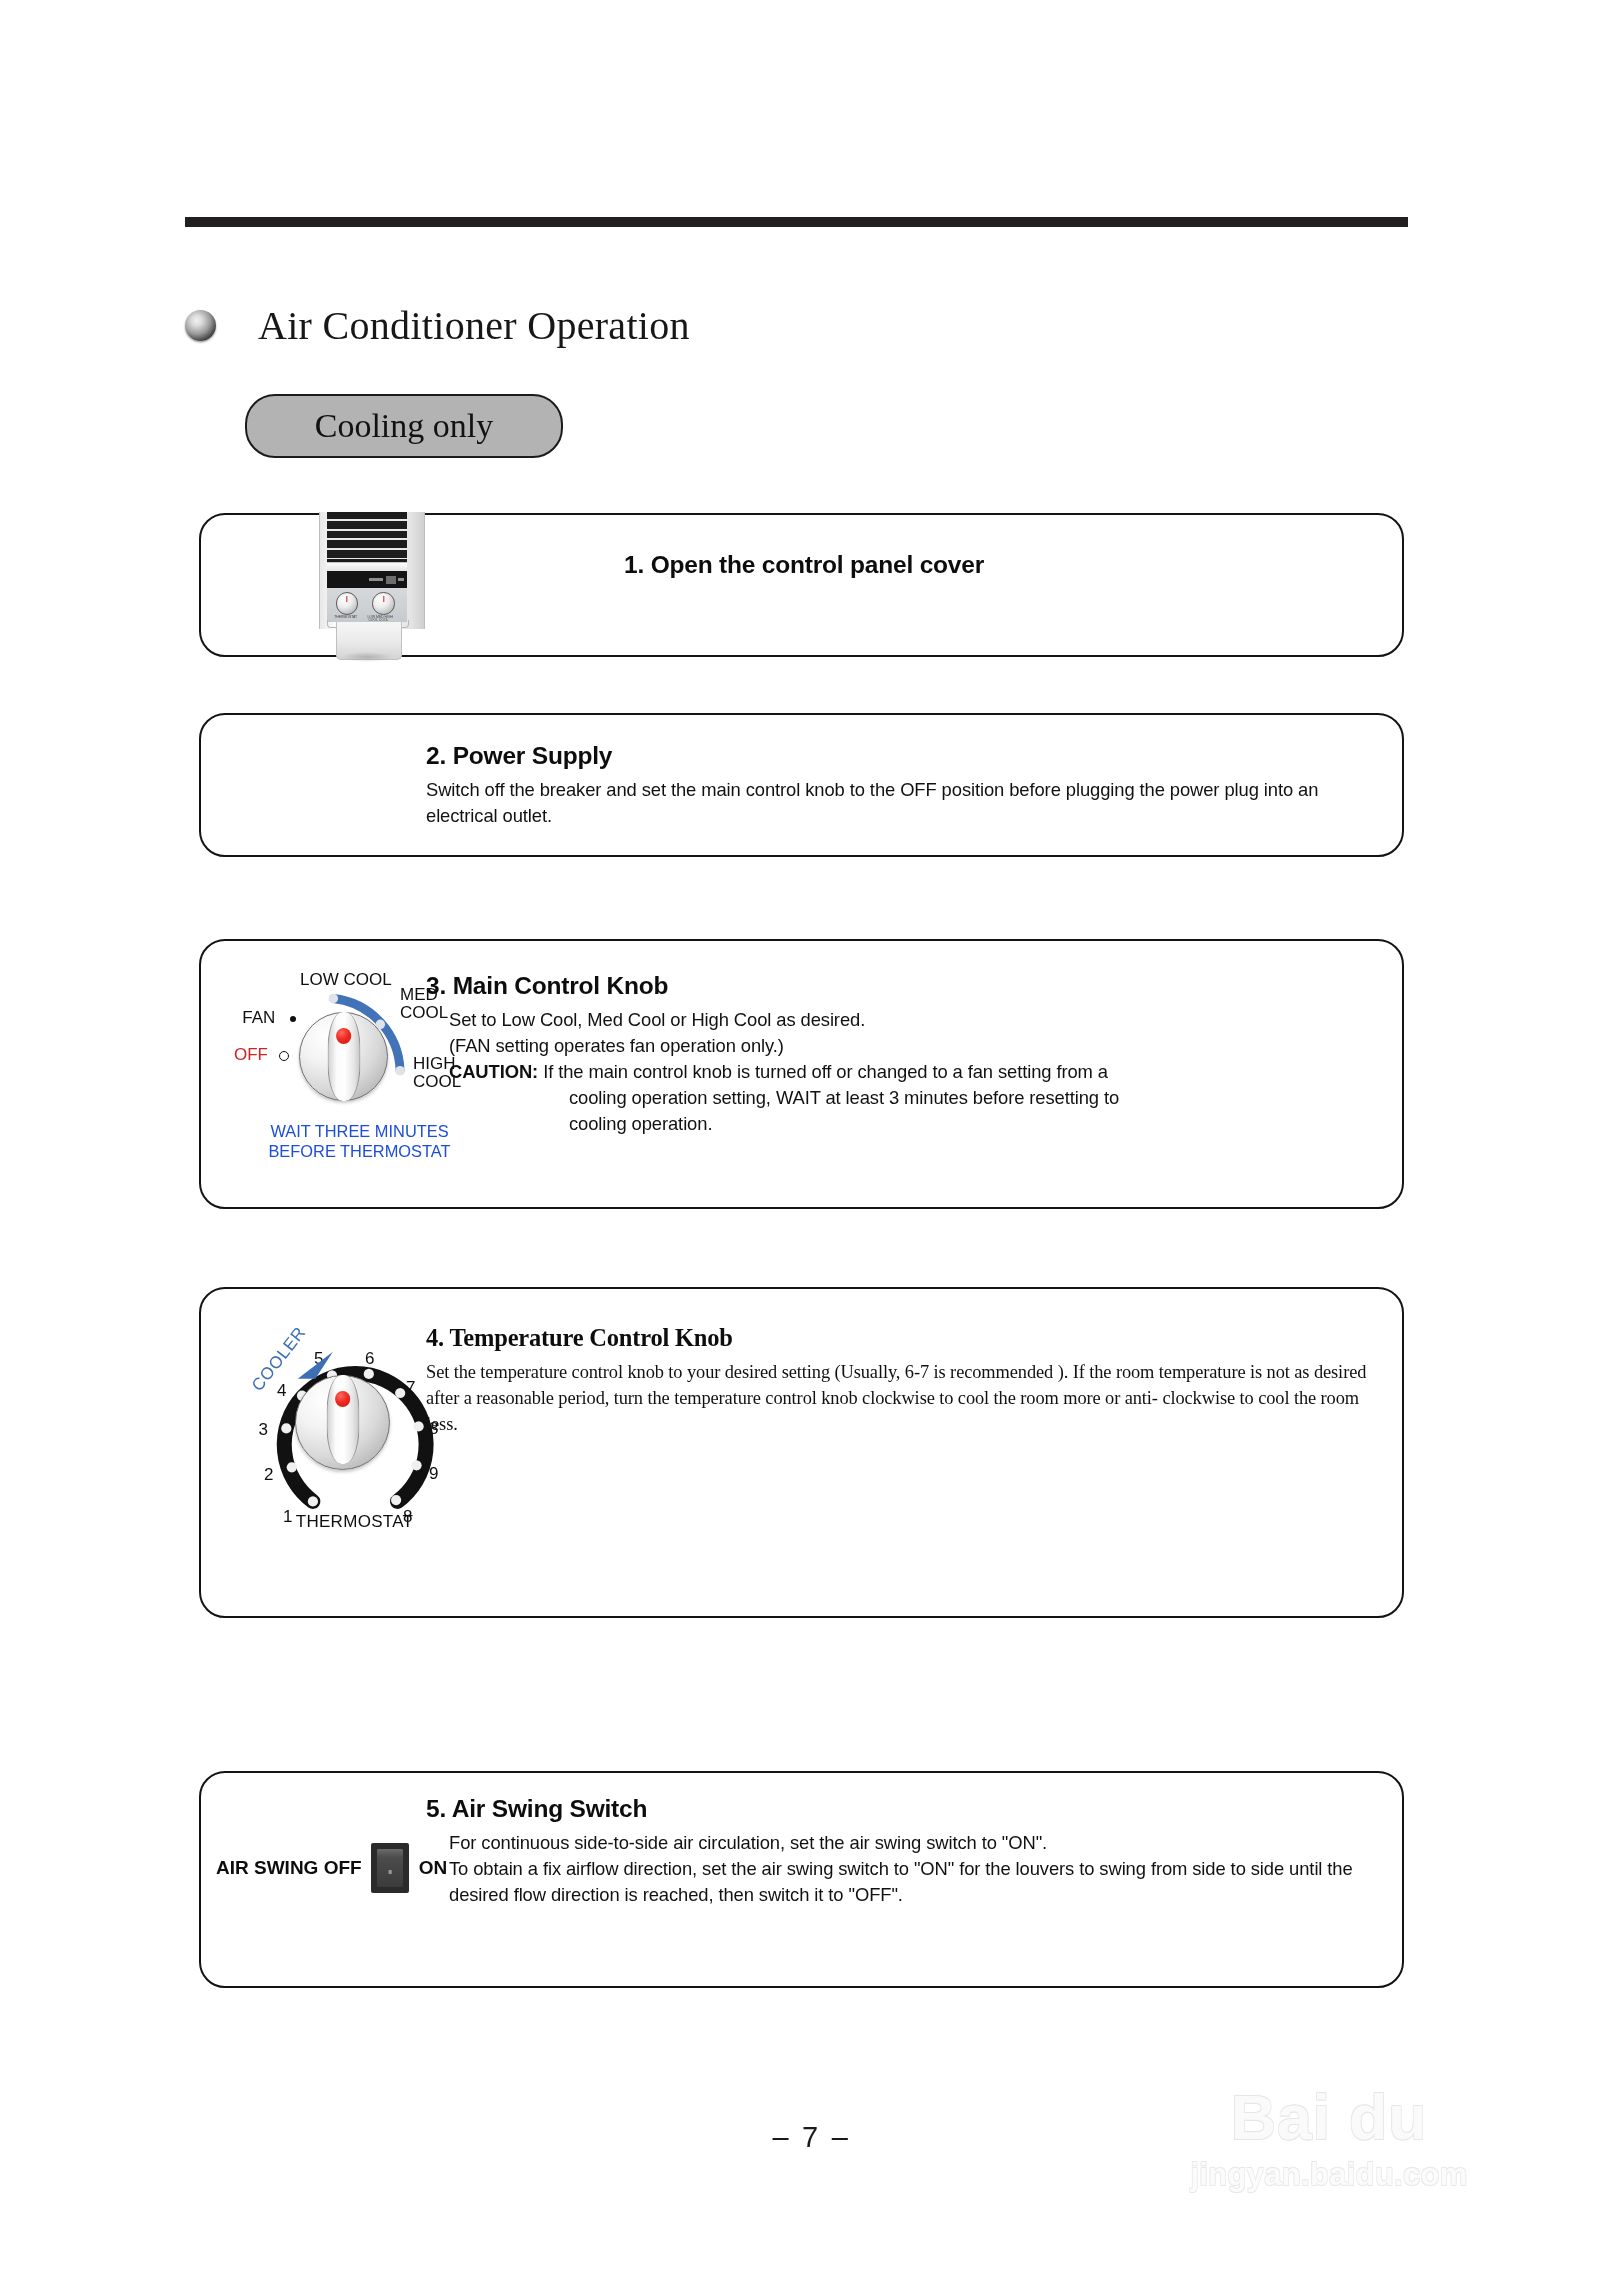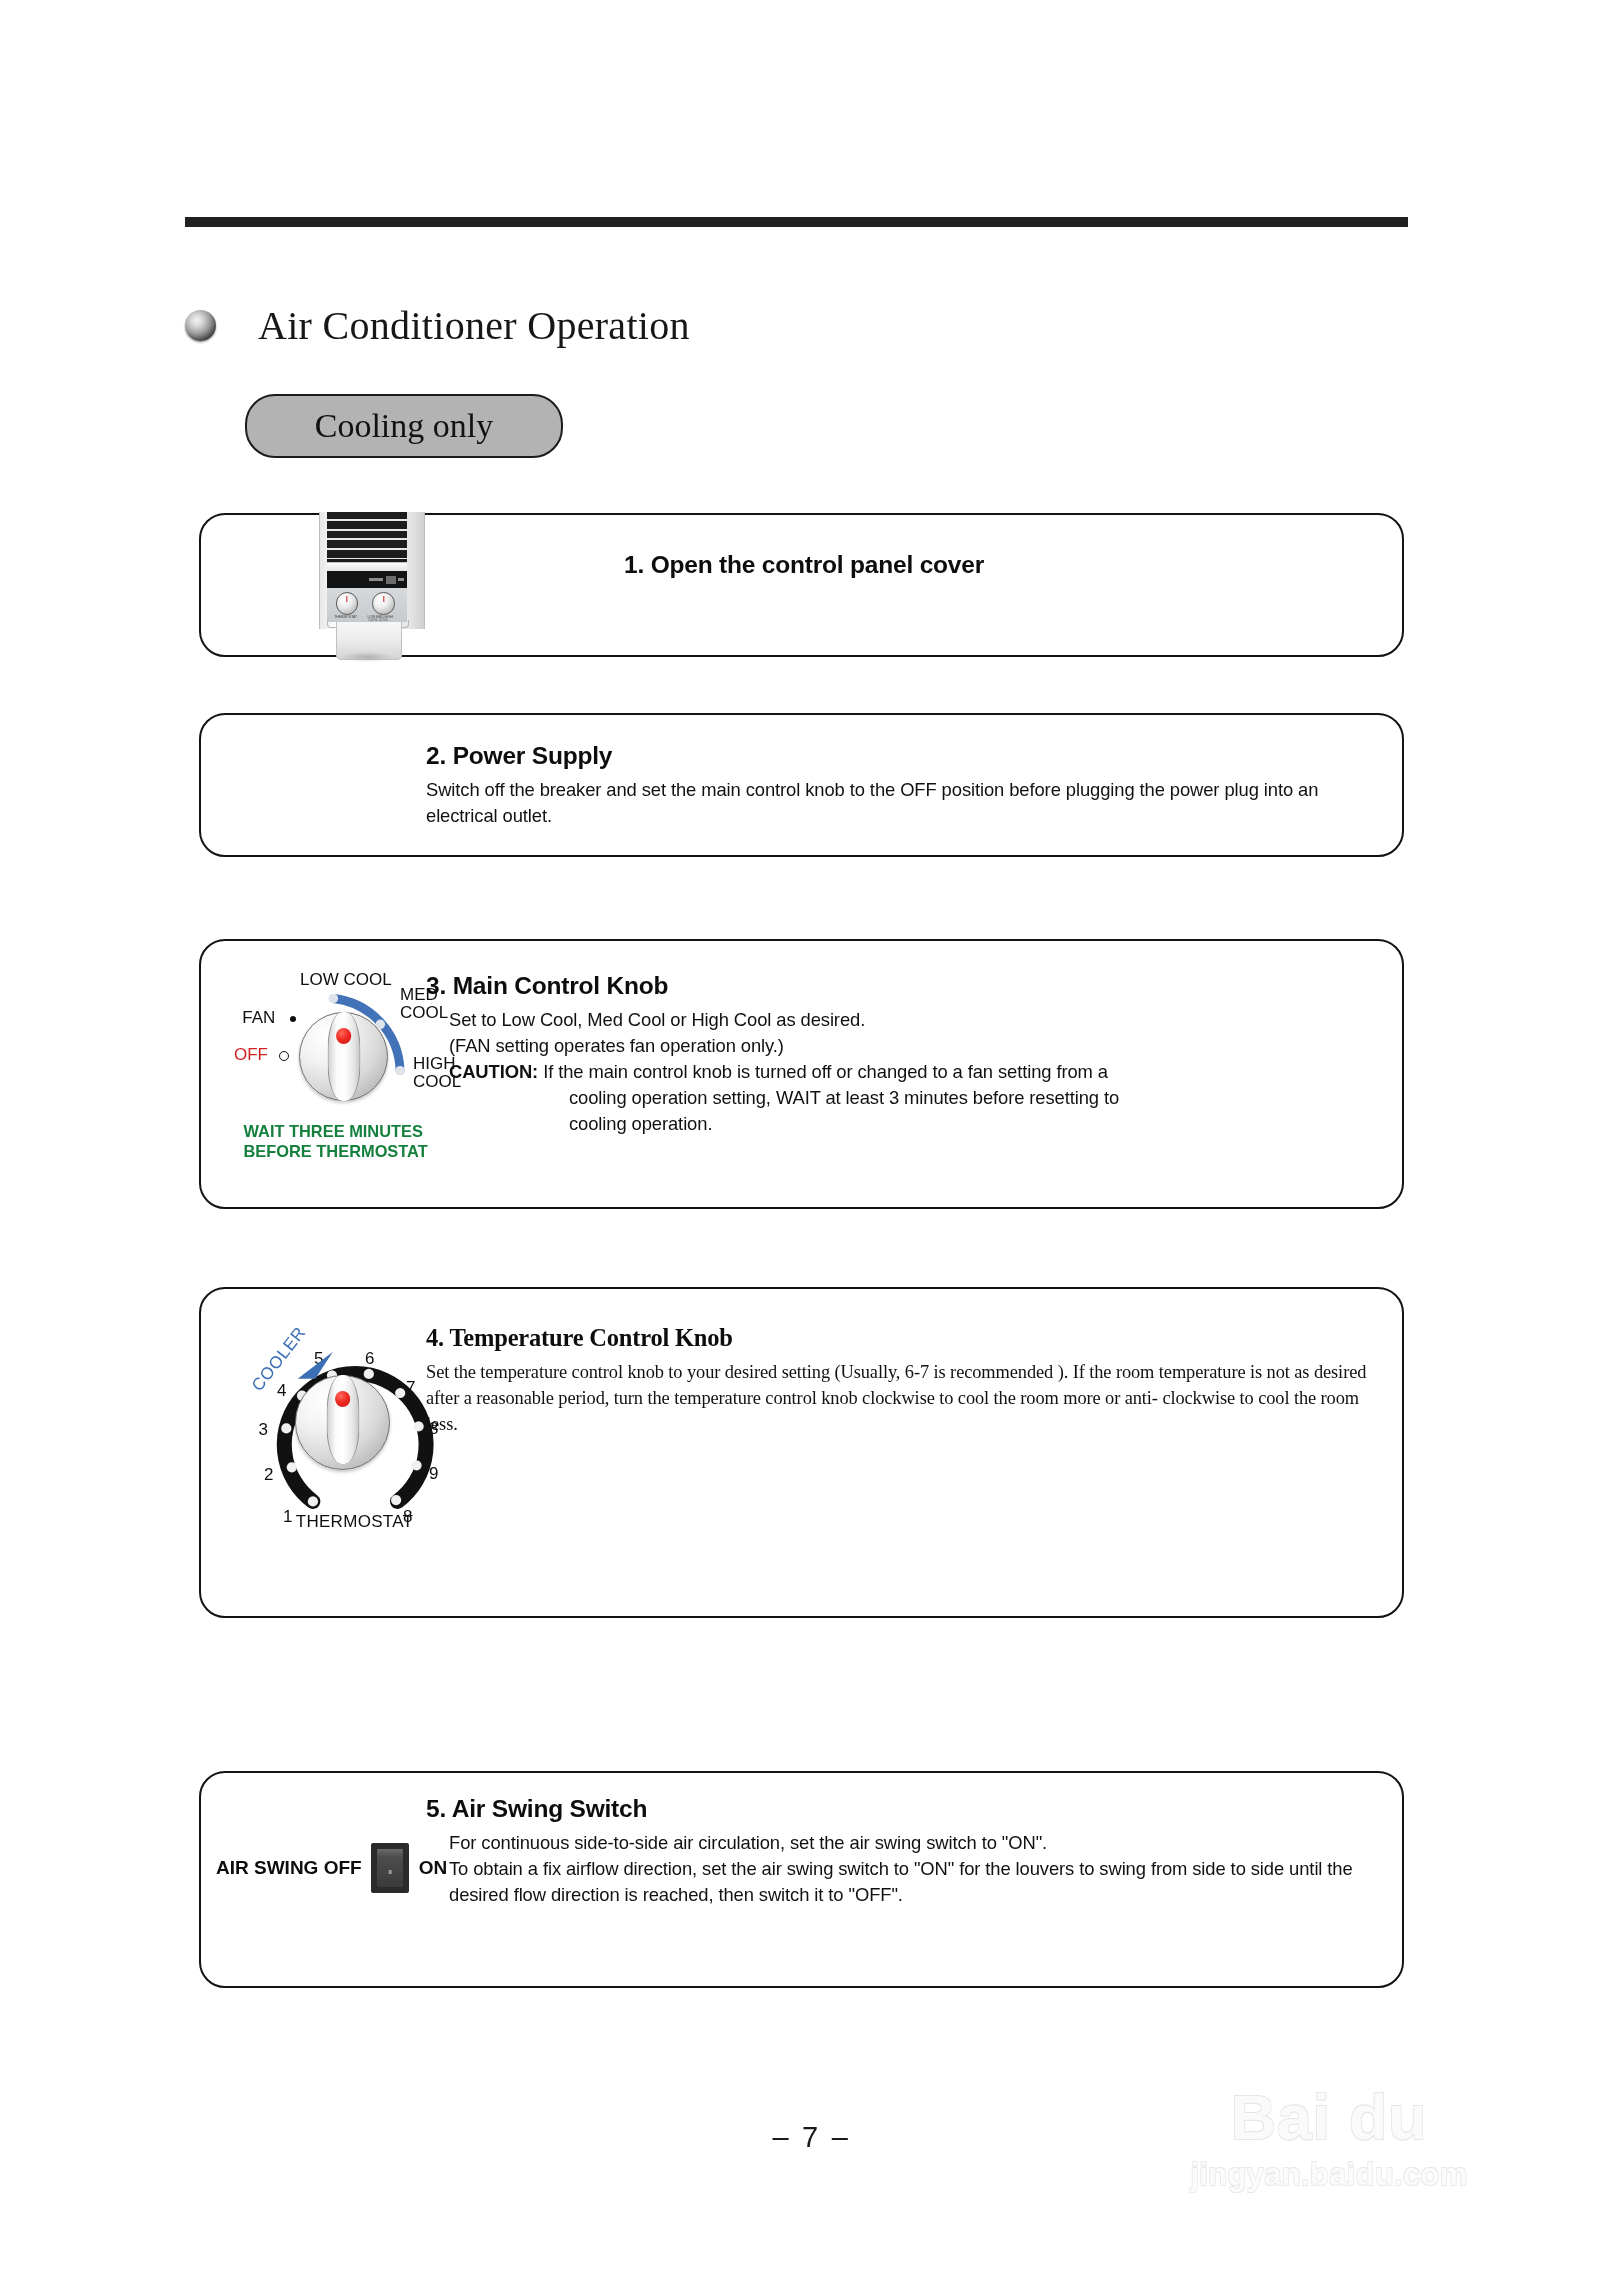--- a/index.html
+++ b/index.html
@@ -282,24 +282,24 @@
     left: 45px; top: 95px;
     width: 8.2px; height: 8.2px;
     border-radius: 50%;
     border: 1.4px solid #0f0f0f;
   }
   .wait-note {
     position: absolute;
     left: 9.5px;
     top: 165px;
     width: 232px;
+    text-align: center;
     font-size: 16.4px;
-    color: #15803d;
+    color: #1d4ed8;
     line-height: 1.22;
-    font-weight: bold;
   }
 
   
   .thermo-fig {
     position: absolute;
     left: 41px;
     top: 44px;
     width: 225px;
     height: 225px;
   }

